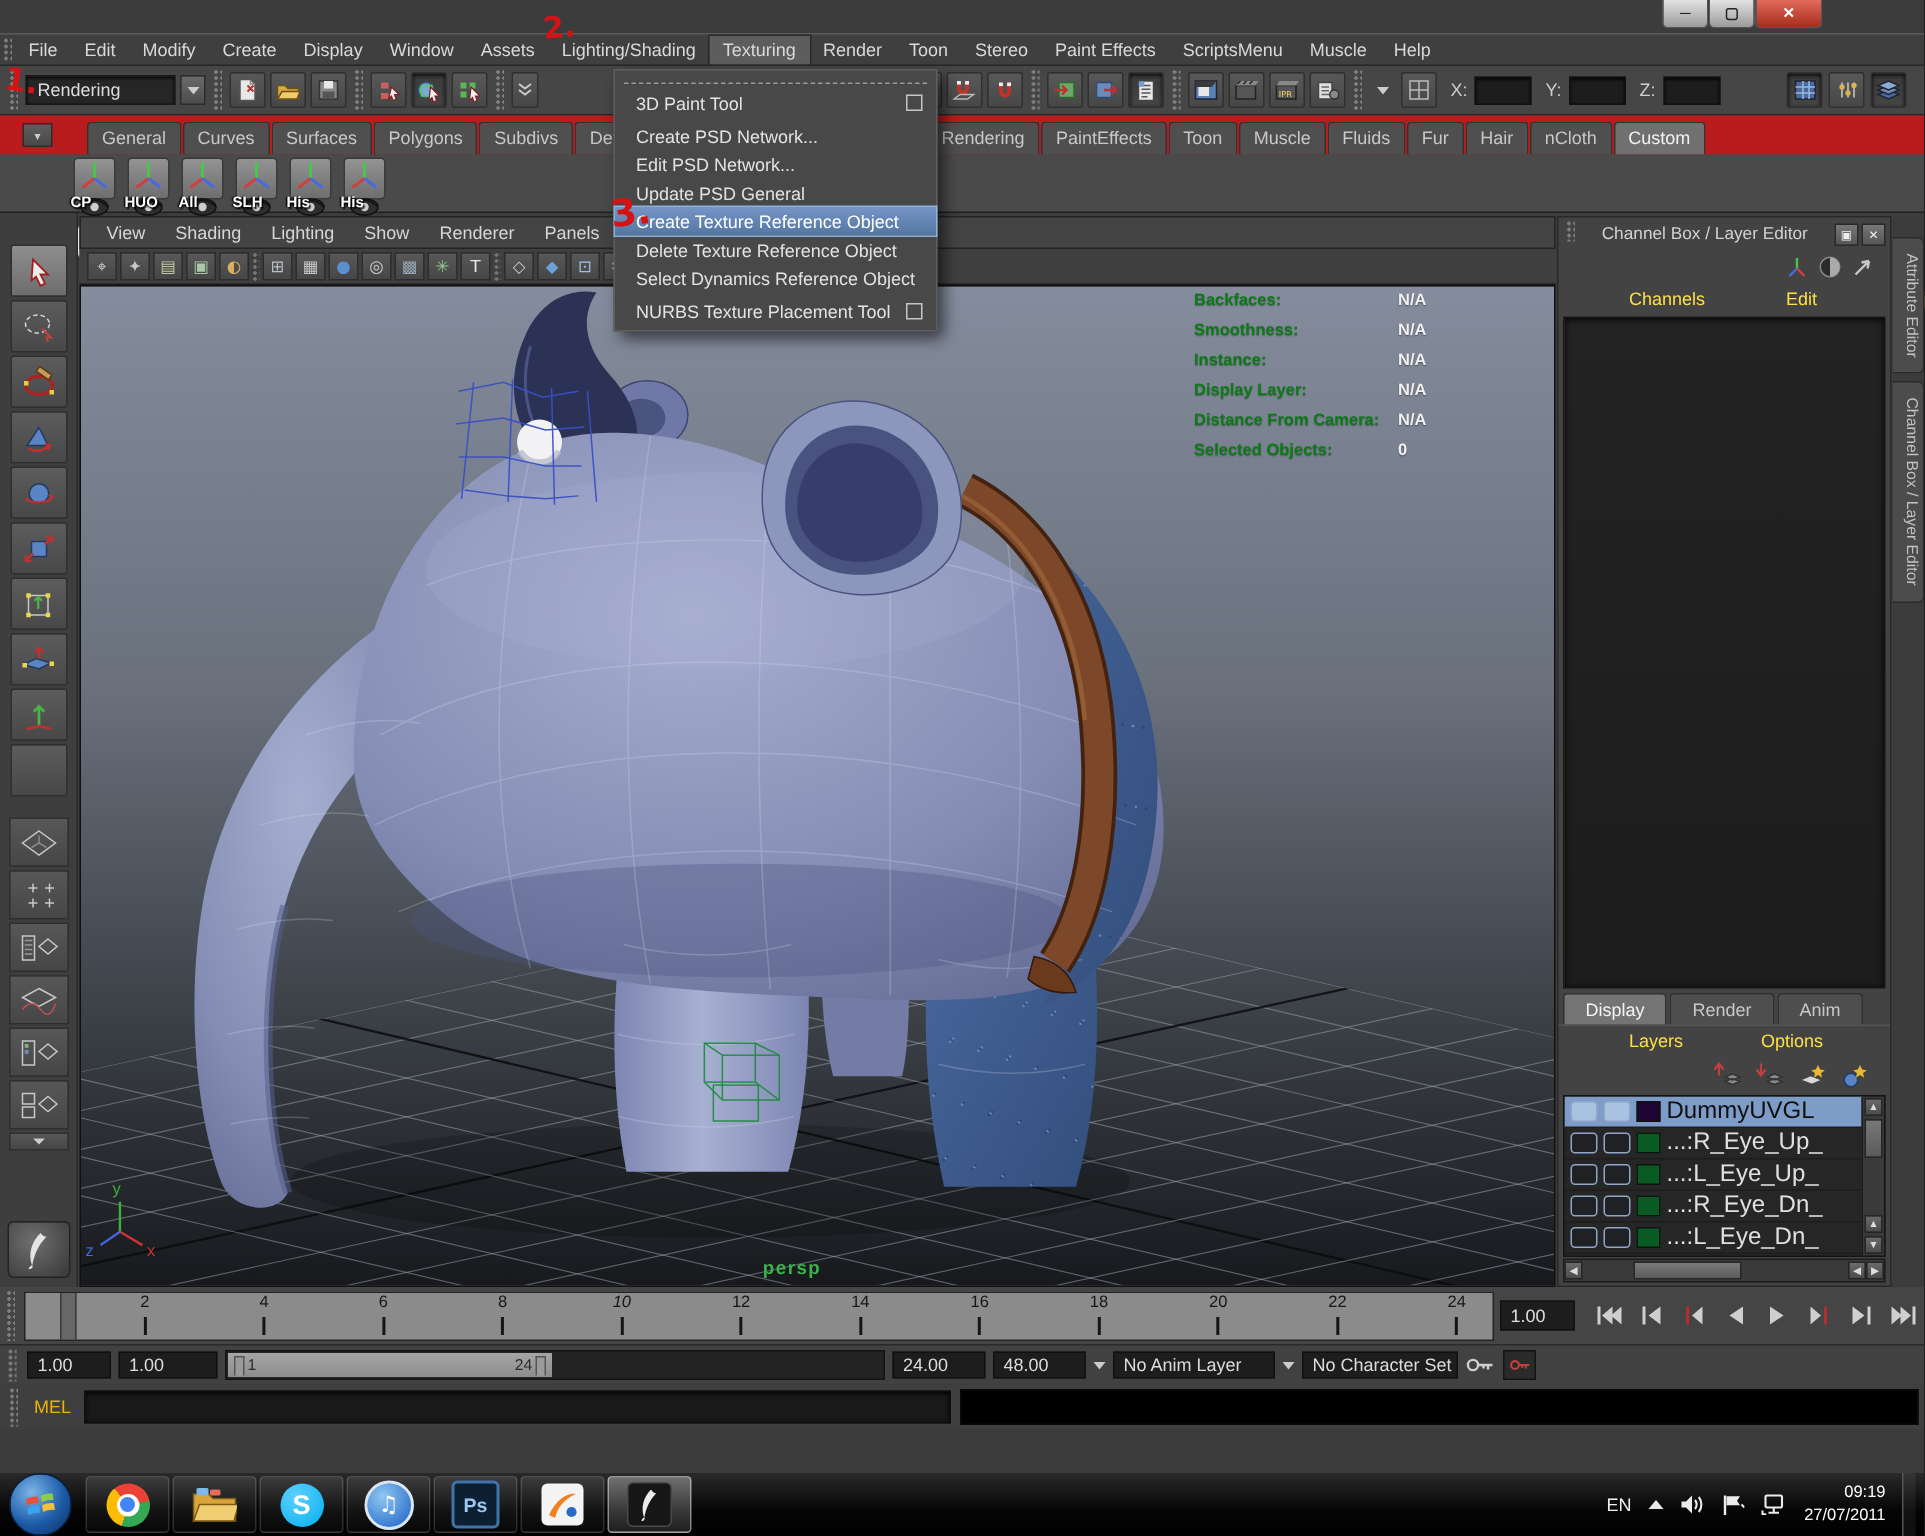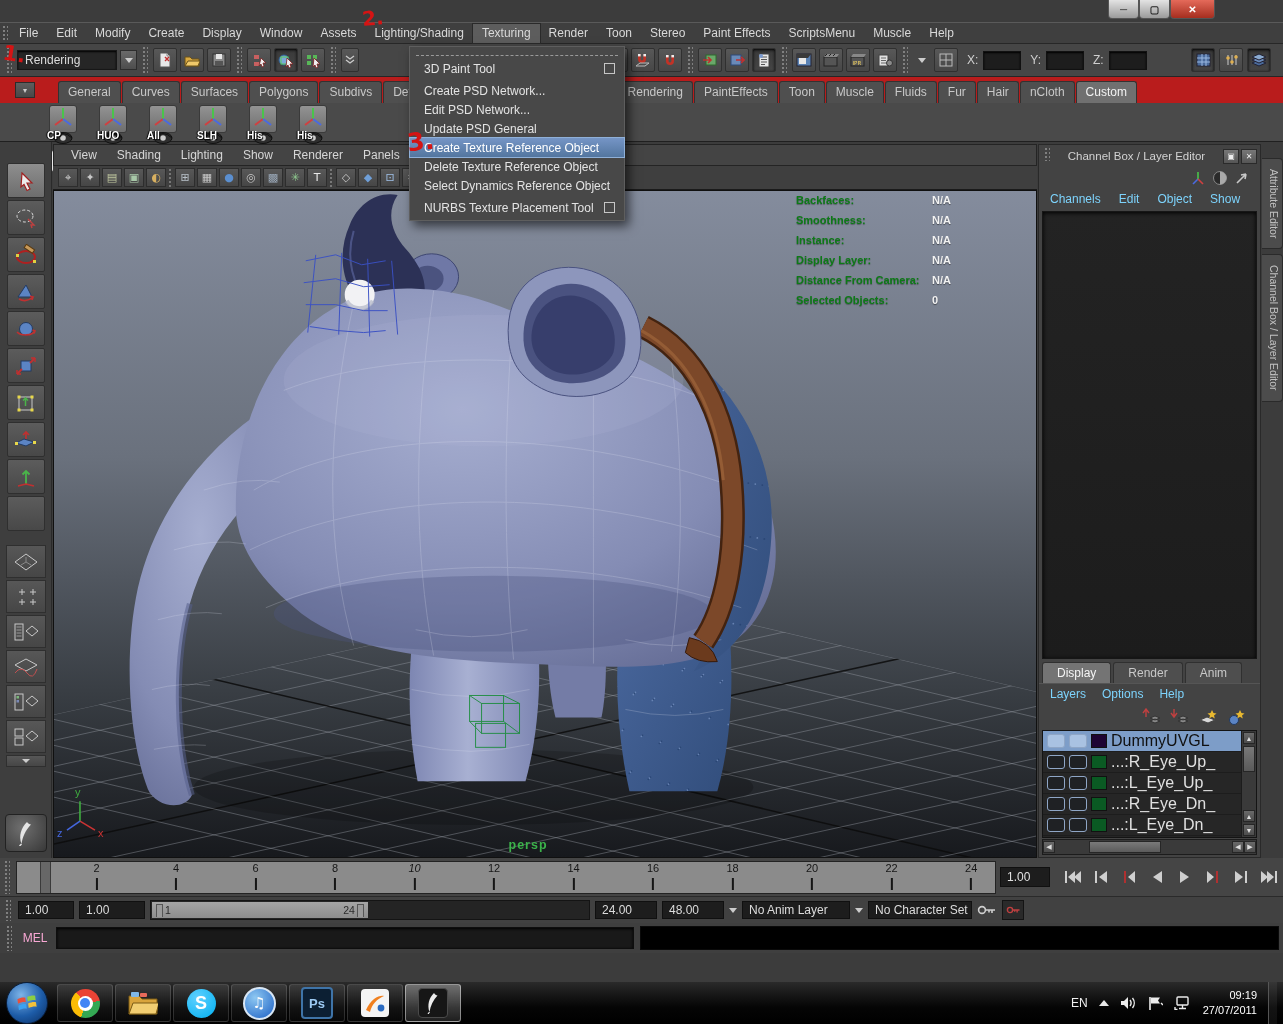--- a/index.html
+++ b/index.html
@@ -27,21 +27,21 @@
   .dropbtn{width:17px;height:20px;background:linear-gradient(#6a6a6a,#4d4d4d);border:1px solid #2d2d2d;display:grid;place-items:center;box-sizing:border-box;}
   .tri{width:0;height:0;border-left:4px solid transparent;border-right:4px solid transparent;border-top:5px solid #ccc;}
   .tbtn{width:24px;height:24px;flex:0 0 auto;background:linear-gradient(#585858,#474747);border:1px solid #303030;border-radius:2px;display:grid;place-items:center;box-sizing:border-box;}
   .tbtn.pressed{background:linear-gradient(#3a3a3a,#454545);box-shadow:inset 0 1px 3px #000;}
   .coord{color:#cfcfcf;margin:0 2px 0 6px;}
   .cfield{width:36px;height:17px;background:#1d1d1d;border:1px solid #111;box-shadow:inset 0 1px 2px #000;}
   
   .shelftabs{position:absolute;left:0;top:77px;width:100%;height:26px;background:#b91c1c;display:flex;align-items:flex-end;gap:1px;padding-left:58px;box-sizing:border-box;}
   .stab{padding:3px 9px 4px;background:#4f4f4f;border:1px solid #323232;border-bottom:none;border-radius:3px 3px 0 0;color:#c8c8c8;white-space:nowrap;}
   .stab.active{background:#707070;color:#f2f2f2;}
-  .shelfrow{position:absolute;left:0;top:103px;width:100%;height:39px;background:#4a4a4a;border-bottom:1px solid #202020;display:flex;align-items:center;gap:16px;padding-left:46px;box-sizing:border-box;}
+  .shelfrow{position:absolute;left:0;top:103px;width:100%;height:39px;background:#4a4a4a;border-bottom:1px solid #202020;display:flex;align-items:center;gap:2px;padding-left:46px;box-sizing:border-box;}
   .shelfside{position:absolute;left:10px;top:82px;width:30px;height:56px;display:flex;flex-direction:column;gap:6px;align-items:center;}
   .sside{width:18px;height:14px;background:linear-gradient(#5e5e5e,#484848);border:1px solid #2c2c2c;display:grid;place-items:center;font-size:8px;color:#ccc;}
   .sitem{position:relative;width:34px;height:34px;}
   .sicon{width:26px;height:26px;border-radius:3px;display:grid;place-items:center;margin:0 auto;}
   .sicon.gray{background:linear-gradient(#939393,#6e6e6e);border:1px solid #3a3a3a;}
   .slabel{position:absolute;left:1px;bottom:-2px;font-size:10px;font-weight:bold;color:#fff;text-shadow:1px 1px 1px #000,-1px 0 1px #000;}
   
   .toolbox{position:absolute;left:0;top:142px;width:52px;height:716px;background:#3e3e3e;border-right:1px solid #2a2a2a;display:flex;flex-direction:column;align-items:center;padding-top:20px;box-sizing:border-box;}
   .tool{width:38px;height:35px;margin:1px 0;background:linear-gradient(#5c5c5c,#484848);border:1px solid #2f2f2f;border-radius:2px;display:grid;place-items:center;box-sizing:border-box;}
   .tool.active{background:linear-gradient(#8e8e8e,#6d6d6d);}
@@ -61,21 +61,21 @@
   .hudrow{height:20px;display:flex;font-size:11px;font-weight:bold;}
   .hudlabel{width:136px;color:#0c7a16;text-shadow:0 1px 1px rgba(0,0,0,.35);}
   .hudval{color:#f2f2f2;text-shadow:0 1px 1px rgba(0,0,0,.45);}
   
   .rpanel{position:absolute;left:1038px;top:144px;width:223px;height:714px;background:#434343;border:1px solid #292929;display:flex;flex-direction:column;box-sizing:border-box;}
   .rphead{height:22px;display:flex;align-items:center;padding:0 3px;}
   .rphead .t{flex:1;text-align:center;font-size:11.5px;color:#d2d2d2;}
   .minibtn{width:14px;height:13px;background:linear-gradient(#777,#555);border:1px solid #2a2a2a;display:grid;place-items:center;font-size:8px;color:#eee;margin-left:2px;}
   .rpicons{height:22px;display:flex;justify-content:flex-end;gap:6px;padding-right:10px;align-items:center;}
   .rpmenus{height:20px;display:flex;gap:4px;padding-left:4px;align-items:center;}
-  .rpm{padding:1px 7px;color:#7dd3fc;}
+  .rpm{padding:1px 7px;color:#fde047;margin-left:36px;}
   .rpempty{flex:1;margin:2px 3px;background:linear-gradient(#232323,#1c1c1c);border:1px solid #161616;box-shadow:inset 0 1px 4px #000;}
   .letabs{height:22px;display:flex;align-items:flex-end;gap:2px;padding-left:3px;}
   .letab{padding:3px 14px 3px;background:#4e4e4e;border:1px solid #303030;border-bottom:none;border-radius:3px 3px 0 0;color:#c8c8c8;}
   .letab.active{background:#747474;color:#f4f4f4;}
   .lemenus{height:20px;display:flex;gap:2px;padding-left:4px;align-items:center;border-top:1px solid #555;}
   .leicons{height:26px;display:flex;justify-content:flex-end;align-items:center;gap:8px;padding-right:14px;}
   .lelist{height:106px;margin:0 3px;background:#262626;border:1px solid #141414;position:relative;overflow:hidden;}
   .lrow{height:20px;display:flex;align-items:center;gap:4px;padding-left:4px;color:#e0e0e0;border-bottom:1px solid #1d1d1d;}
   .lrow.active{background:#7d9dc8;color:#101010;}
   .lbox{width:16px;height:12px;border:1px solid #8fa6c6;border-radius:3px;background:rgba(20,25,35,.35);}
@@ -100,21 +100,21 @@
   .playback{display:flex;gap:3px;margin-left:6px;}
   .pbtn{width:25px;height:22px;display:grid;place-items:center;background:#454545;}
   
   .rangeslider{position:absolute;left:0;top:896px;width:100%;height:27px;background:#414141;border-top:1px solid #2a2a2a;display:flex;align-items:center;gap:5px;padding:0 3px;box-sizing:border-box;}
   .rfield{height:18px;background:#1d1d1d;border:1px solid #101010;color:#dcdcdc;display:flex;align-items:center;padding-left:6px;box-sizing:border-box;}
   .rtrack{position:relative;height:20px;flex:0 0 440px;background:#242424;border:1px solid #141414;box-sizing:border-box;}
   .rbar{position:absolute;left:1px;top:1px;bottom:1px;width:49.3%;background:linear-gradient(#a5a5a5,#8d8d8d);display:flex;align-items:center;justify-content:space-between;padding:0 4px;color:#2b2b2b;font-size:10.5px;box-sizing:border-box;}
   .rhandle{width:5px;height:12px;border:1px solid #555;border-bottom:none;background:#9a9a9a;}
   
   .cmdline{position:absolute;left:0;top:923px;width:100%;height:30px;background:#3f3f3f;display:flex;align-items:center;gap:6px;padding:0 4px;box-sizing:border-box;}
-  .mel{color:#f9a8d4;width:30px;text-align:center;}
+  .mel{color:#eab308;width:30px;text-align:center;}
   .melinput{width:576px;height:20px;background:#191919;border:1px solid #0e0e0e;box-shadow:inset 0 1px 3px #000;}
   .melresult{flex:1;height:22px;background:#000;border:1px solid #0a0a0a;}
   .helpline{position:absolute;left:0;top:953px;width:100%;height:29px;background:#4c4c4c;border-top:1px solid #5c5c5c;display:flex;align-items:center;padding-left:16px;box-sizing:border-box;color:#dadada;gap:10px;}
   
   .taskbar{position:absolute;left:0;top:982px;width:100%;height:42px;background:linear-gradient(#2a2a2a,#050505 60%,#000);display:flex;align-items:center;box-sizing:border-box;}
   .orb{width:40px;height:40px;margin:0 8px 0 6px;border-radius:50%;background:radial-gradient(circle at 35% 30%,#7db4e8,#1d5ca8 55%,#0a2c5e);border:1px solid #0a1f3d;display:grid;place-items:center;}
   .tapp{width:56px;height:38px;margin:0 1px;border:1px solid rgba(255,255,255,.14);border-radius:3px;background:linear-gradient(rgba(255,255,255,.10),rgba(255,255,255,.03));display:grid;place-items:center;box-sizing:border-box;}
   .tapp.active{background:linear-gradient(rgba(255,255,255,.34),rgba(255,255,255,.12));border-color:rgba(255,255,255,.45);}
   .tray{margin-left:auto;display:flex;align-items:center;gap:11px;padding-right:6px;color:#f0f0f0;}
   .clock{text-align:right;font-size:11px;line-height:1.35;color:#fff;}

